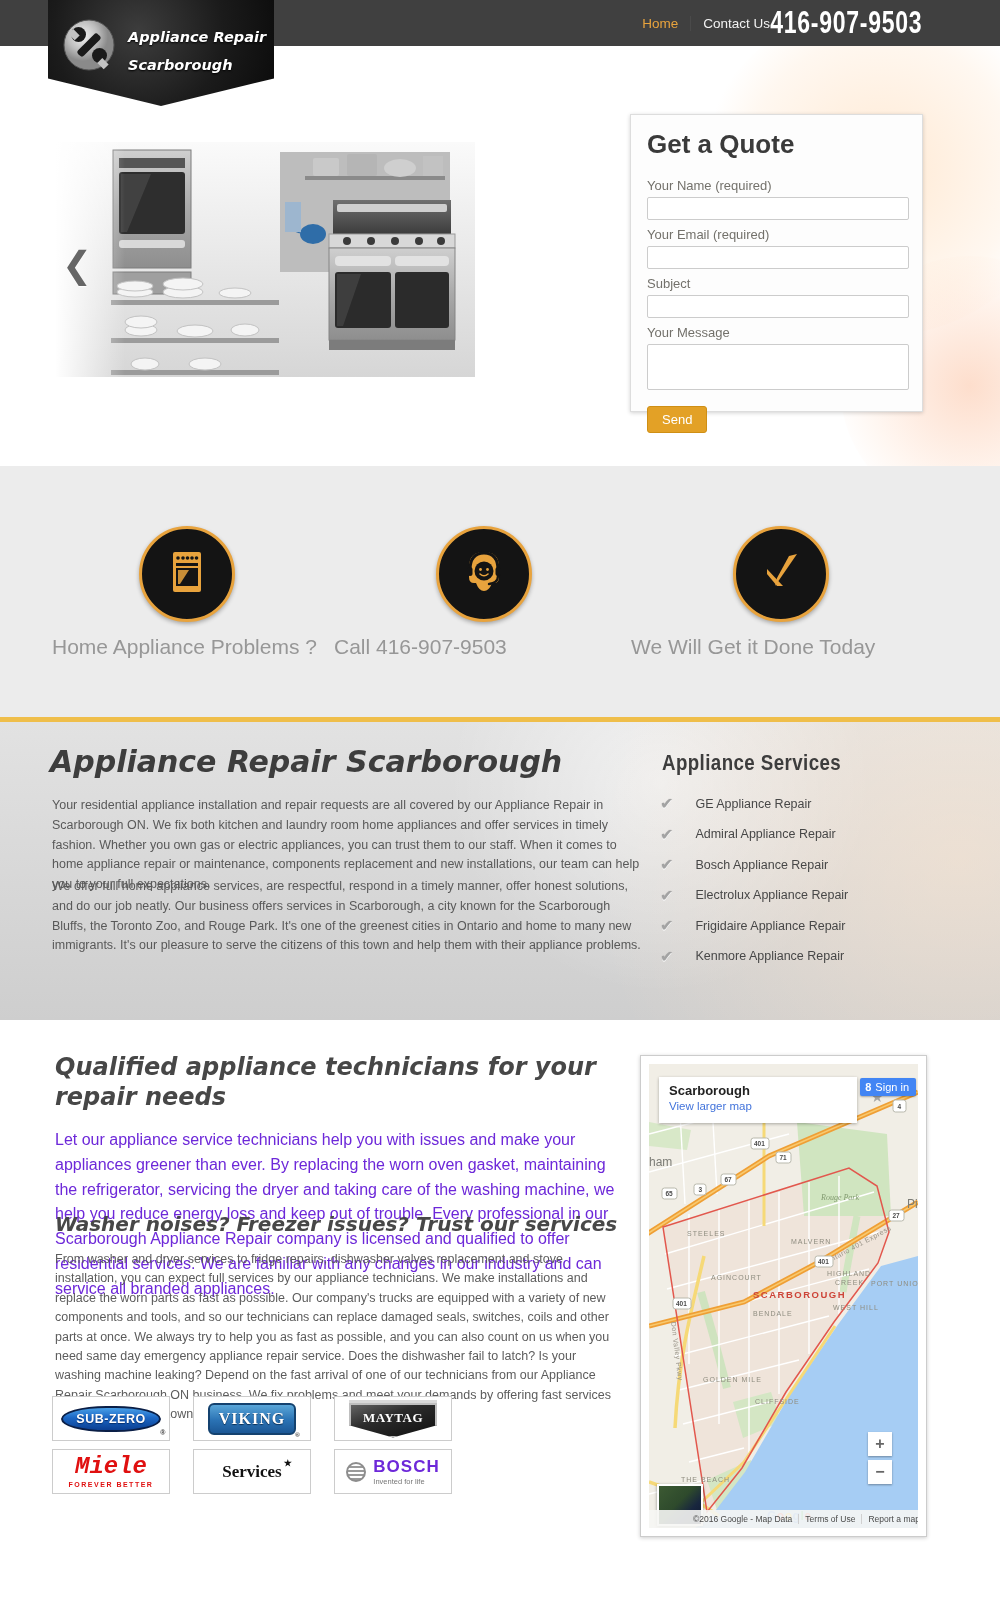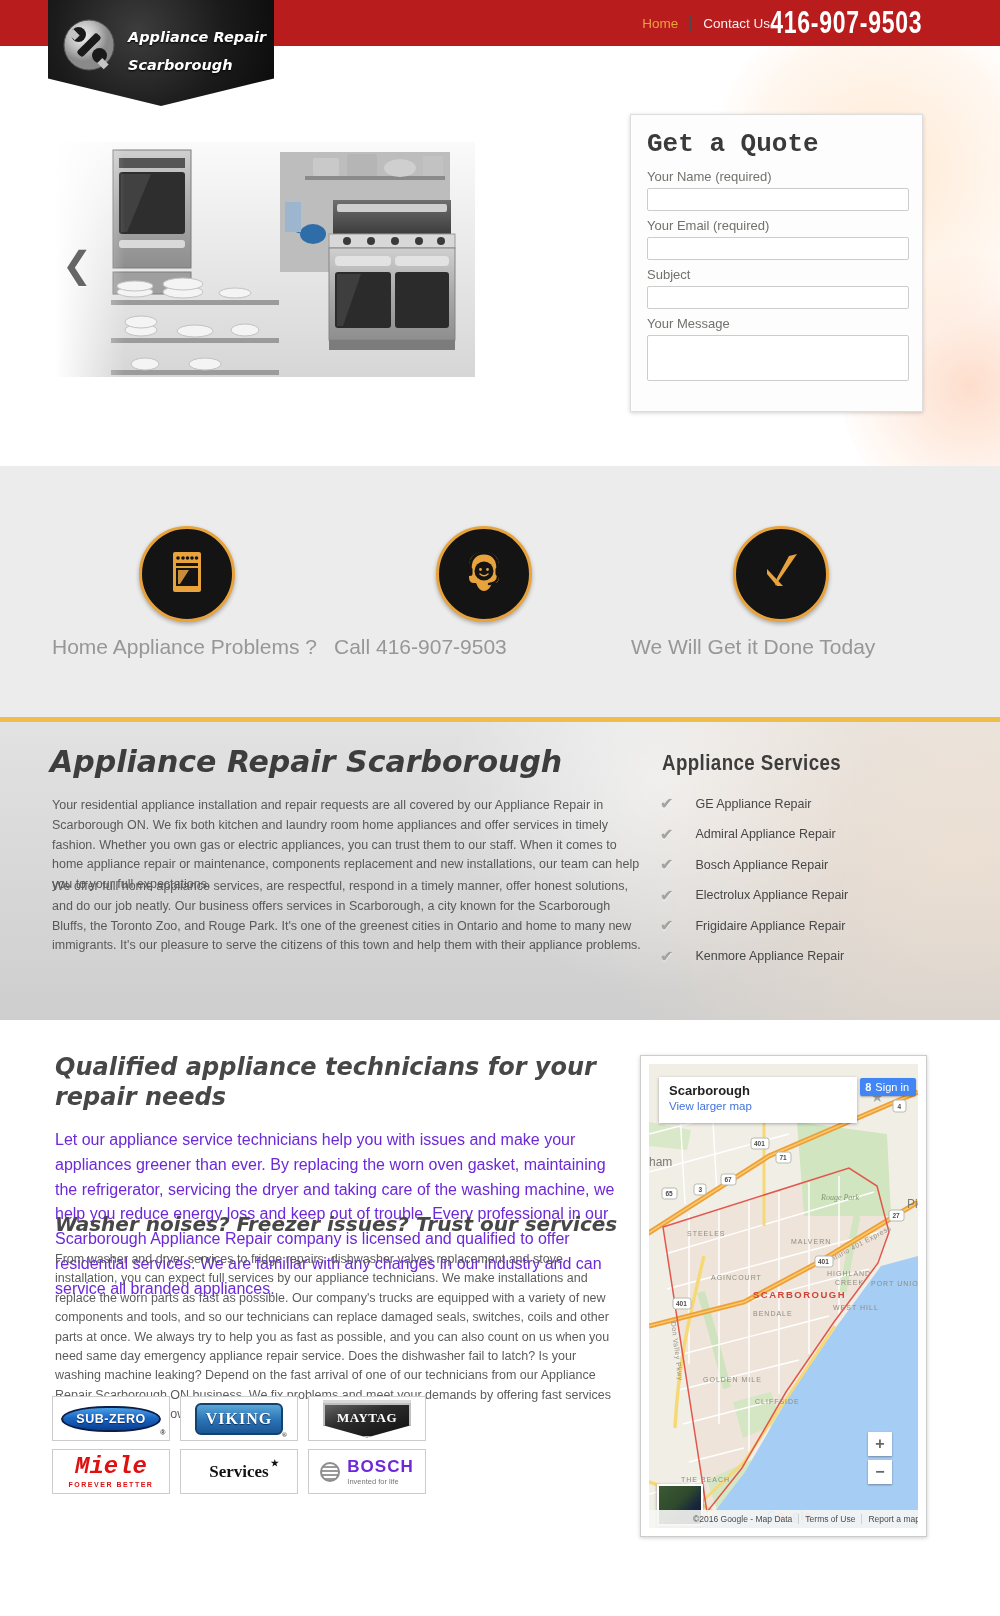--- a/index.html
+++ b/index.html
@@ -5,21 +5,21 @@
   * { margin:0; padding:0; box-sizing:border-box; }
   html,body { width:1000px; }
   body {
     position:relative; width:1000px; height:1616px;
     font-family:"Liberation Sans", sans-serif;
     background:#ffffff; overflow:hidden;
   }
   .abs { position:absolute; }
 
   
-  .header { left:0; top:0; width:1000px; height:46px; background:#b91c1c; z-index:30; }
+  .header { left:0; top:0; width:1000px; height:46px; background:#404040; z-index:30; }
   .nav { position:absolute; right:230px; top:0; height:46px; display:flex; align-items:center; gap:12px; }
   .nav .nav-link { font-size:13.5px; text-decoration:none; cursor:pointer; }
   .nav .home { color:#E8A33D; }
   .nav .contact { color:#f2f2f2; }
   .nav-sep { width:1px; height:15px; background:#4a4a4a; }
   .phone {
     position:absolute; right:78px; top:4px; color:#fff;
     font-size:32px; font-weight:bold; letter-spacing:1px;
     transform:scaleX(.72); transform-origin:right center;
   }
@@ -39,21 +39,21 @@
   .hero-blob2 { left:840px; top:210px; width:260px; height:260px; border-radius:50%;
     background:radial-gradient(circle, rgba(250,160,110,.35) 0%, rgba(255,210,180,.18) 55%, transparent 75%); }
   .kitchen { left:55px; top:96px; width:420px; height:235px; }
   .prev-arrow { left:62px; top:198px; font-size:36px; color:#666; cursor:pointer; font-family:"DejaVu Sans",sans-serif; text-shadow:0 1px 1px #fff; }
 
   
   .quote-card {
     left:630px; top:68px; width:293px; height:298px; background:#fdfdfd;
     border:1px solid #ddd; box-shadow:0 1px 4px rgba(0,0,0,.18); padding:14px 16px;
   }
-  .quote-title { font-size:26px; font-weight:bold; color:#3a3a3a; margin-bottom:10px;font-family:Liberation Mono, monospace; }
+  .quote-title { font-size:26px; font-weight:bold; color:#3a3a3a; margin-bottom:18px; }
   .q-label { display:block; font-size:13px; color:#73716b; margin:7px 0 4px; }
   .q-input { width:262px; height:23px; border:1px solid #ccc; border-radius:2px; background:#fff; padding:2px 5px; font-size:12px; }
   .q-textarea { width:262px; height:46px; border:1px solid #ccc; border-radius:2px; background:#fff; padding:3px 5px; font-size:12px; resize:none; }
   .send-btn { margin-top:12px; background:#E3A126; color:#fff; border:1px solid #cf8f15; border-radius:3px; font-size:13px; padding:5px 14px; cursor:pointer; }
 
   
   .features { left:0; top:466px; width:1000px; height:251px; background:#ececec; }
   .feat-circle { position:absolute; top:60px; width:96px; height:96px; border-radius:50%;
     background:#141414; border:3px solid #E8A33D; box-shadow:0 2px 4px rgba(0,0,0,.3);
     display:flex; align-items:center; justify-content:center; }
@@ -75,21 +75,21 @@
   .svc-check { font-size:16px; color:#a3a3a3; text-shadow:0 1px 0 #fff, 0 0 1px #888; }
   .svc-text { font-size:12.5px; color:#474747; }
 
   
   .q-title { position:absolute; left:55px; top:1052px; width:575px; font-family:"DejaVu Sans",sans-serif; font-style:italic; font-weight:bold; font-size:24px; line-height:1.25; color:#474747; }
   .q-p1 { position:absolute; left:55px; top:1128px; width:560px; font-size:16px; line-height:1.55; color:#6d28d9; }
   .q-sub { position:absolute; left:55px; top:1212px; width:575px; font-family:"DejaVu Sans",sans-serif; font-style:italic; font-weight:bold; font-size:20px; color:#474747; }
   .q-p2 { position:absolute; left:55px; top:1250px; width:565px; font-size:12.5px; line-height:1.55; color:#5c5c5c; }
 
   
-  .brands { position:absolute; left:52px; top:1396px; width:375px; display:grid; grid-template-columns:repeat(3,118px); grid-auto-rows:45px; gap:8px 10px; }
+  .brands { position:absolute; left:52px; top:1396px; width:375px; display:grid; grid-template-columns:repeat(3,118px); grid-auto-rows:45px; gap:8px 23px; }
   .brand-box { background:#fff; border:1px solid #ccc; display:flex; align-items:center; justify-content:center; }
   .lg-subzero { width:100px; height:26px; border-radius:50%/55%; background:linear-gradient(180deg,#49a0e8 0%,#1b66c4 45%,#0a3f92 100%); border:2px solid #0a1e46; color:#fff; font-weight:bold; font-size:12.5px; letter-spacing:.5px; display:flex; align-items:center; justify-content:center; text-shadow:0 1px 1px #06306e; position:relative; }
   .lg-reg { position:absolute; right:-7px; bottom:-6px; font-size:7px; color:#333; text-shadow:none; }
   .lg-viking { width:88px; height:32px; border-radius:6px; background:linear-gradient(180deg,#5aa6d8 0%,#2a72b4 55%,#1b5795 100%); border:2px solid #14426f; color:#fff; font-family:"Liberation Serif",serif; font-weight:bold; font-size:16px; letter-spacing:1px; display:flex; align-items:center; justify-content:center; text-shadow:0 1px 1px #0c2e52; position:relative; }
   .lg-maytag { width:88px; height:38px; clip-path:polygon(0 0,100% 0,100% 68%,50% 100%,0 68%); background:linear-gradient(160deg,#6a6a6a 0%,#2c2c2c 40%,#0e0e0e 100%); border-top:3px solid #d9d9d9; color:#fff; font-family:"Liberation Serif",serif; font-weight:bold; font-size:13px; letter-spacing:.5px; display:flex; align-items:flex-start; justify-content:center; padding-top:7px; box-shadow:inset 0 0 0 2px #bfbfbf; }
   .lg-miele { text-align:center; color:#e01010; }
   .lg-miele .miele-word { font-family:Liberation Mono, monospace; font-style:italic; font-weight:bold; font-size:24px; line-height:1; }
   .lg-miele .miele-tag { font-size:7px; font-weight:bold; letter-spacing:1.5px; margin-top:2px; }
   .lg-thermador { color:#111; font-family:"Liberation Serif",serif; font-weight:bold; font-size:17px; position:relative; }
   .lg-thermador .th-star { position:absolute; right:-10px; top:-4px; font-size:9px; }
@@ -250,20 +250,21 @@
   <div class="abs quote-card">
     <div class="quote-title">Get a Quote</div>
     <label class="q-label">Your Name (required)</label>
     <input class="q-input" type="text" style="">
     <label class="q-label">Your Email (required)</label>
     <input class="q-input" type="text" style="">
     <label class="q-label">Subject</label>
     <input class="q-input" type="text" style="">
     <label class="q-label">Your Message</label>
     <textarea class="q-textarea" style=""></textarea>
+    <div><button class="send-btn">Send</button></div>
   </div>
 </div>
 
 <div class="abs features">
   <div class="feat-circle" style="left:139px;">
     <span>
       <svg width="56" height="56" viewBox="0 0 56 56">
         <rect x="14" y="8" width="28" height="40" rx="2" fill="#E8A33D"></rect>
         <circle cx="19" cy="14" r="1.8" fill="#141414"></circle>
           <circle cx="24" cy="14" r="1.8" fill="#141414"></circle>

